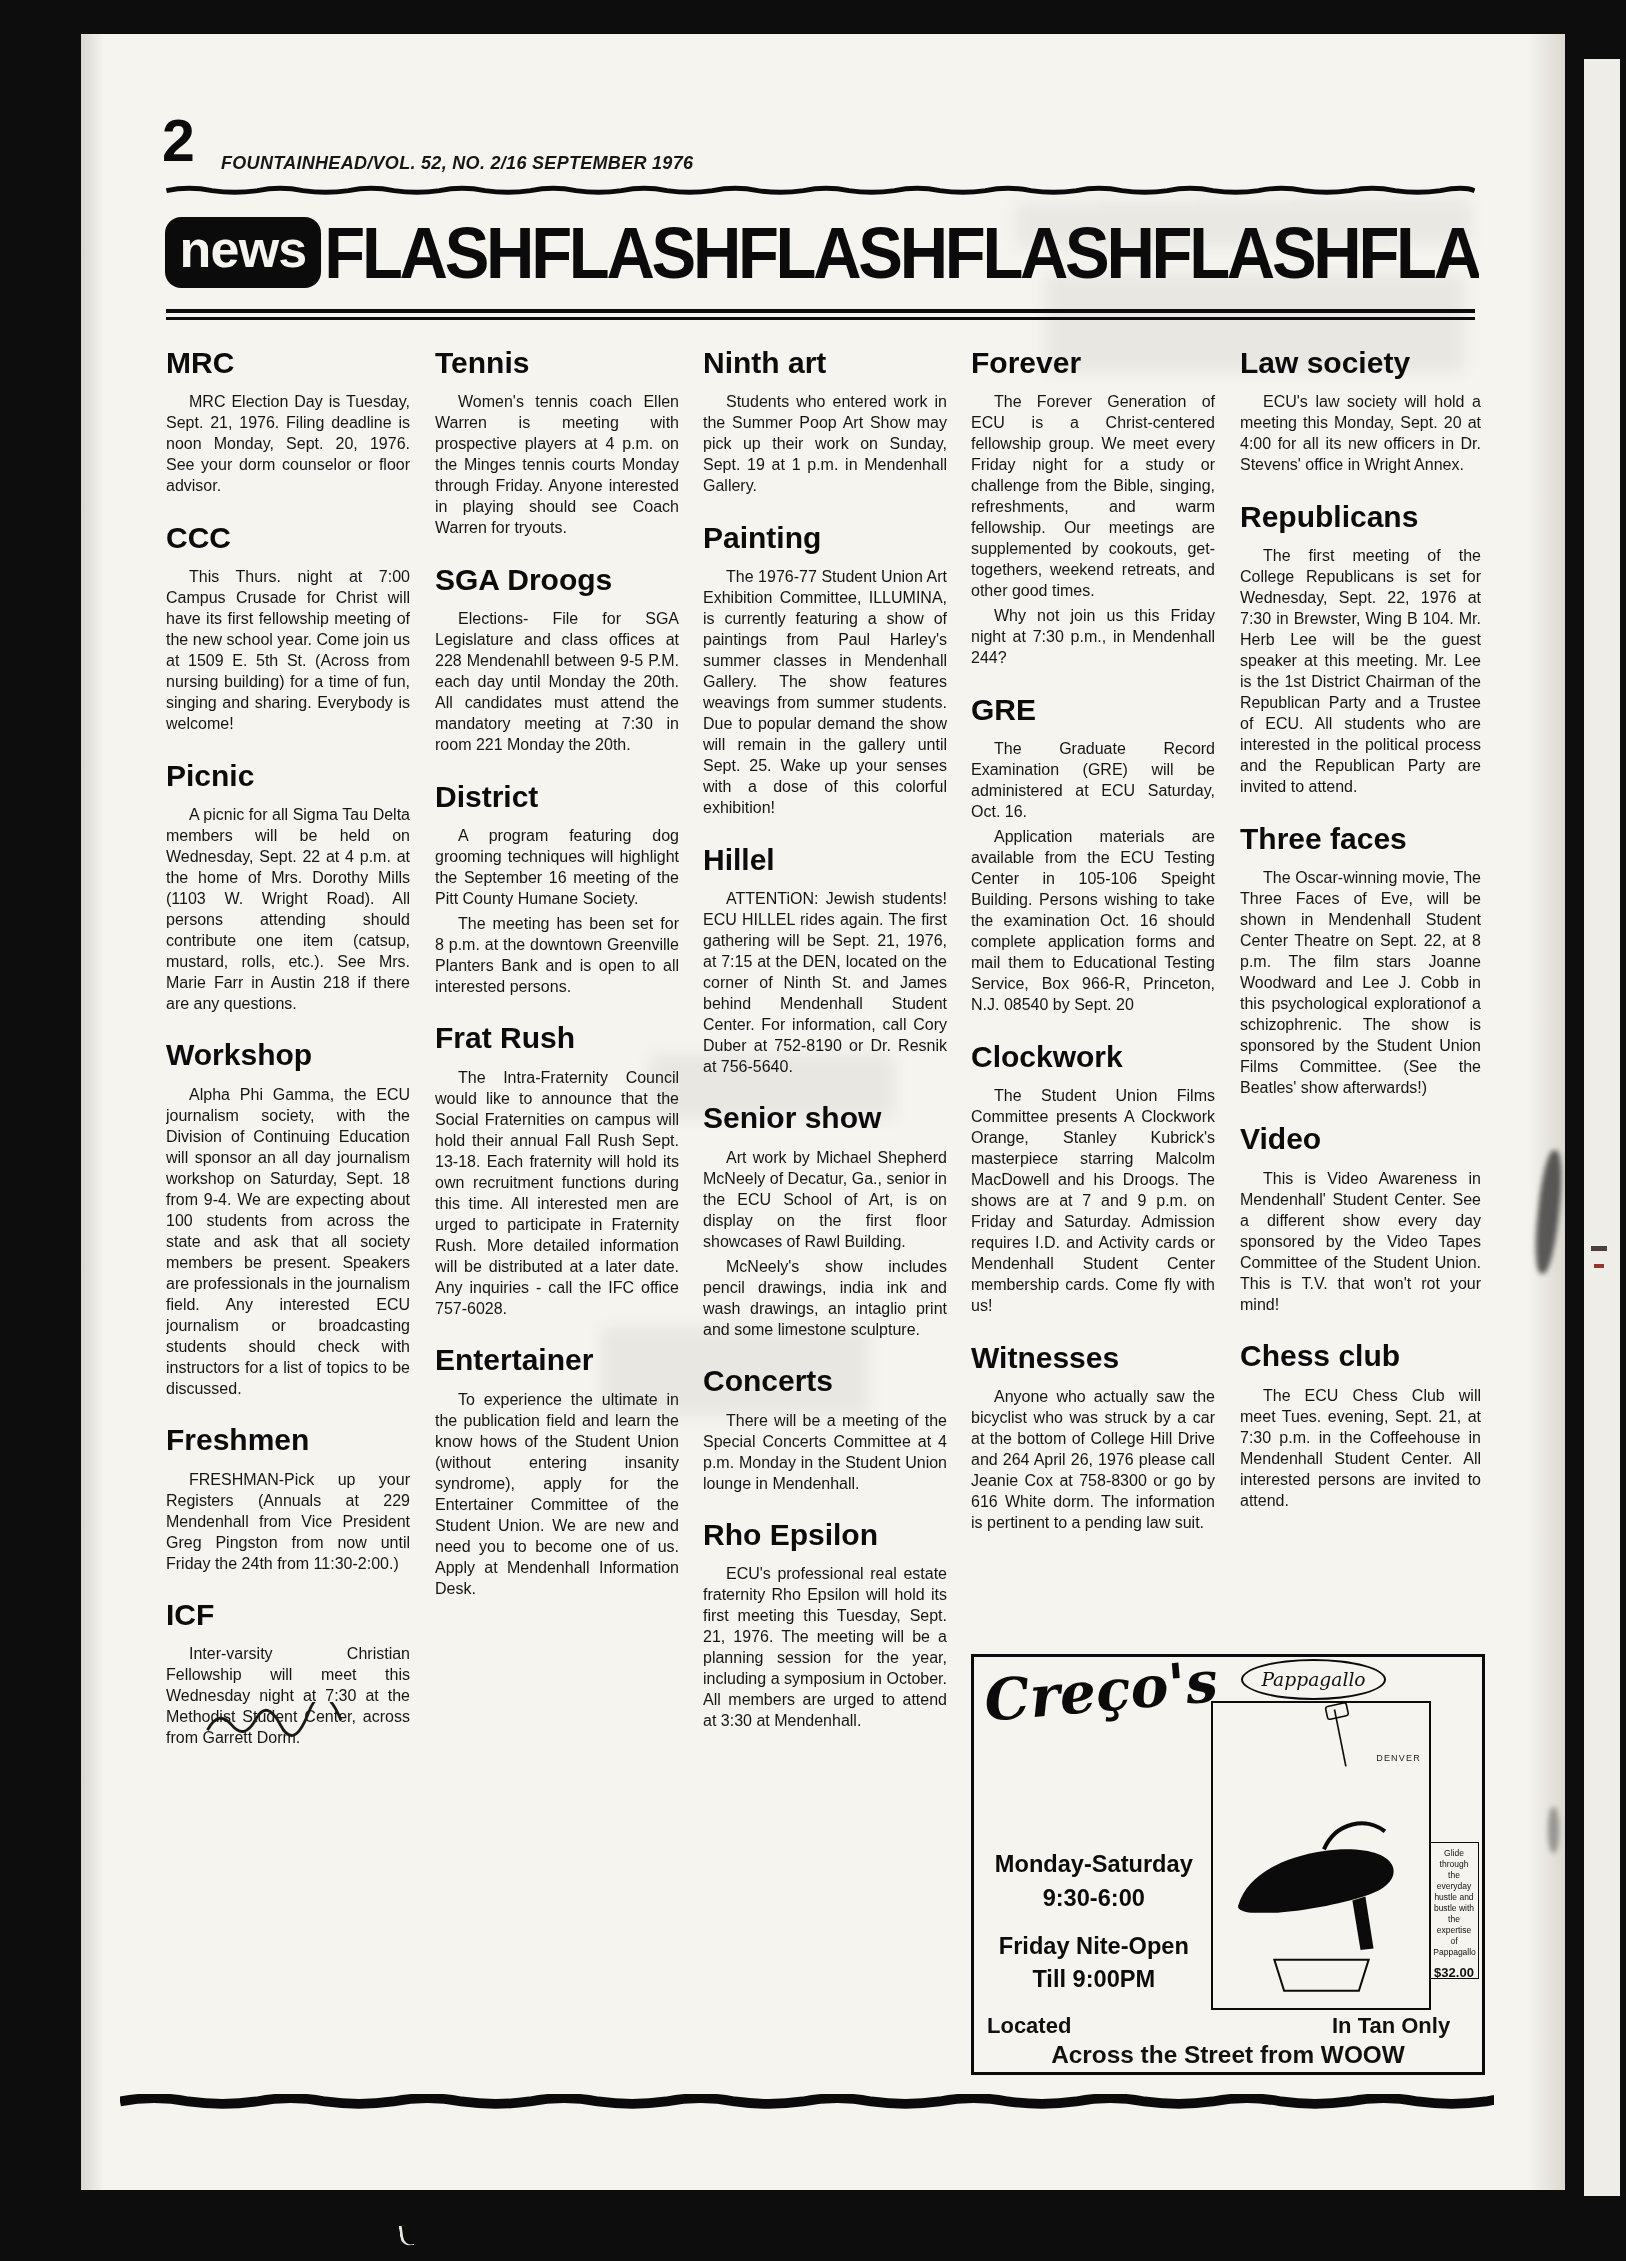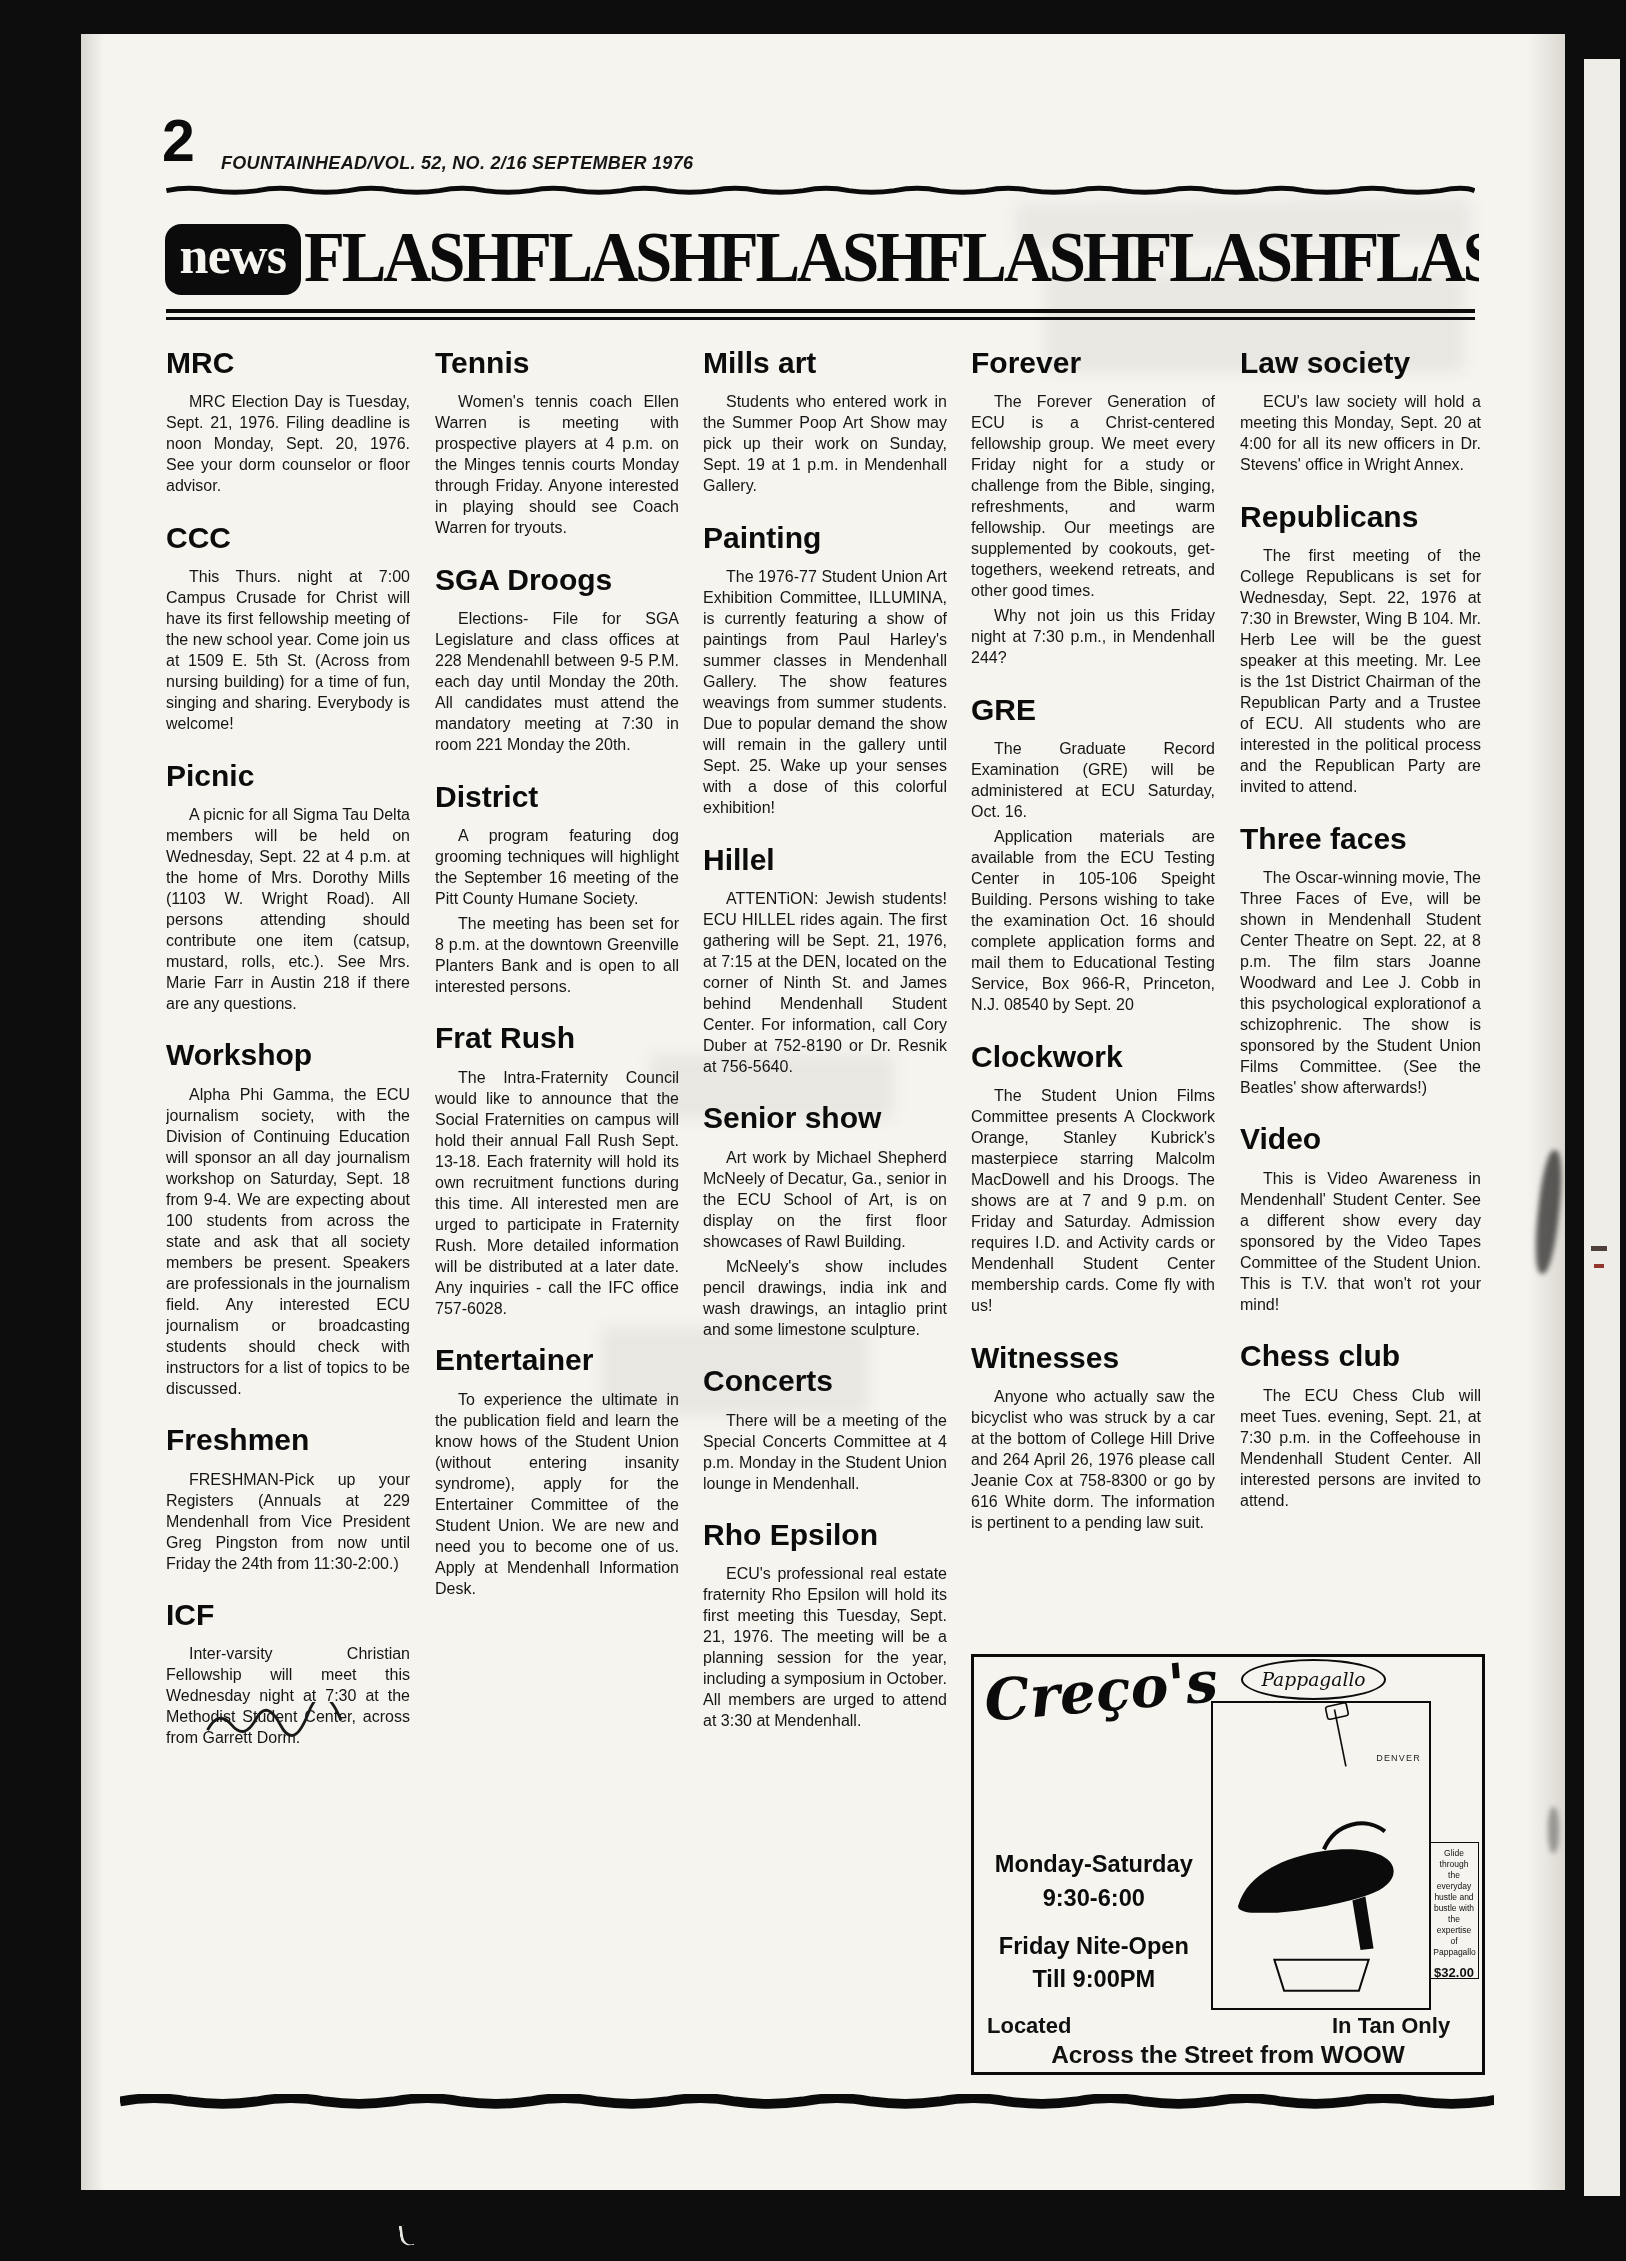--- a/index.html
+++ b/index.html
@@ -21,21 +21,21 @@
     position: absolute; left: 81px; top: 73px;
     font-size: 59px; font-weight: bold; letter-spacing: -1.6px; color: #0b0b0b;
   }
   .issue-line {
     position: absolute; left: 140px; top: 119px;
     font-size: 18px; font-style: italic; font-weight: bold; letter-spacing: 0.3px; color: #161616;
   }
   .rule-wavy { position: absolute; }
   .banner {
     position: absolute; left: 84px; top: 176px; width: 1314px; height: 85px;
-    display: flex; align-items: flex-end; overflow: hidden; font-family: Liberation Serif, serif;
+    display: flex; align-items: center; overflow: hidden;
   }
   .news-badge {
     background: #0b0b0b; color: #f5f4ef;
     font-weight: bold; font-size: 52px; line-height: 1;
     border-radius: 16.3px; padding: 6.5px 14.6px 13px; letter-spacing: -0.8px;
     flex: 0 0 auto;
   }
   .flash-text {
     font-weight: bold; font-size: 67px; letter-spacing: -3.3px; white-space: nowrap;
     color: #0b0b0b; margin-left: 3.3px;
@@ -198,21 +198,21 @@
       <p>The Intra-Fraternity Council would like to announce that the Social Fraternities on campus will hold their annual Fall Rush Sept. 13-18. Each fraternity will hold its own recruitment functions during this time. All interested men are urged to participate in Fraternity Rush. More detailed information will be distributed at a later date. Any inquiries - call the IFC office 757-6028.</p>
     </section>
     <section class="brief">
       <h2>Entertainer</h2>
       <p>To experience the ultimate in the publication field and learn the know hows of the Student Union (without entering insanity syndrome), apply for the Entertainer Committee of the Student Union. We are new and need you to become one of us. Apply at Mendenhall Information Desk.</p>
     </section>
   </div>
 
   <div class="col c3">
     <section class="brief">
-      <h2>Mills art</h2>
+      <h2>Ninth art</h2>
       <p>Students who entered work in the Summer Poop Art Show may pick up their work on Sunday, Sept. 19 at 1 p.m. in Mendenhall Gallery.</p>
     </section>
     <section class="brief">
       <h2>Painting</h2>
       <p>The 1976-77 Student Union Art Exhibition Committee, ILLUMINA, is currently featuring a show of paintings from Paul Harley's summer classes in Mendenhall Gallery. The show features weavings from summer students. Due to popular demand the show will remain in the gallery until Sept. 25. Wake up your senses with a dose of this colorful exhibition!</p>
     </section>
     <section class="brief">
       <h2>Hillel</h2>
       <p>ATTENTiON: Jewish students! ECU HILLEL rides again. The first gathering will be Sept. 21, 1976, at 7:15 at the DEN, located on the corner of Ninth St. and James behind Mendenhall Student Center. For information, call Cory Duber at 752-8190 or Dr. Resnik at 756-5640.</p>
     </section>

